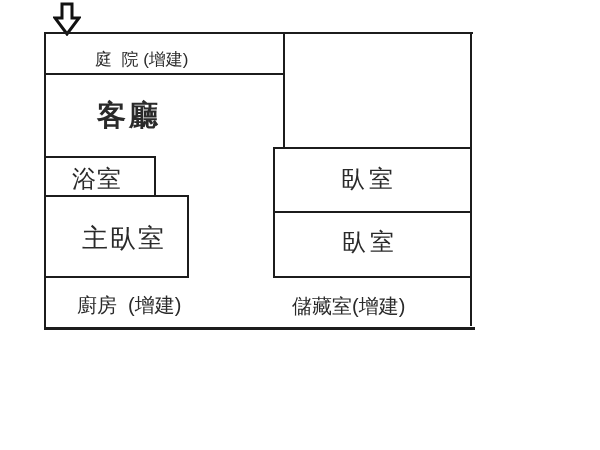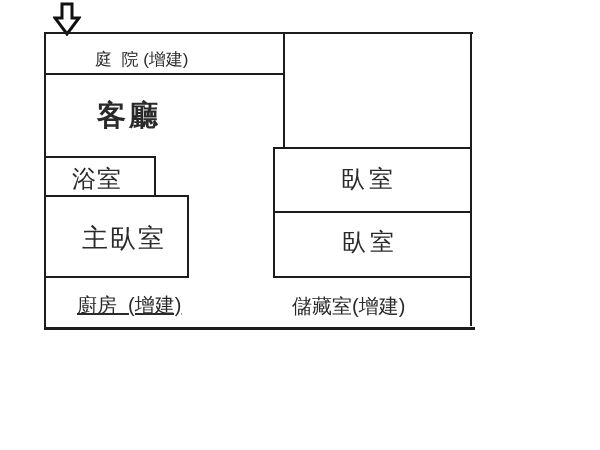--- a/index.html
+++ b/index.html
@@ -44,21 +44,21 @@
     line-height:1.1;
     color:var(--text);
   }
   .lbl-courtyard {left:95px; top:51px; font-size:17px;}
   .lbl-garage    {left:309px;top:76px; font-size:19px;}
   .lbl-living    {left:97px; top:100px;font-size:29px;letter-spacing:3px;font-weight:bold;}
   .lbl-bathroom  {left:72px; top:166px;font-size:24px;letter-spacing:1px;}
   .lbl-master    {left:73px; top:224px;font-size:26px;letter-spacing:2px;margin-left:9px;}
   .lbl-bedroom1  {left:341px;top:166px;font-size:24px;letter-spacing:4px;}
   .lbl-bedroom2  {left:342px;top:229px;font-size:24px;letter-spacing:4px;}
-  .lbl-kitchen   {left:77px; top:294px;font-size:20px;text-decoration:underline;}
+  .lbl-kitchen   {left:77px; top:294px;font-size:20px;}
   .lbl-storage   {left:292px;top:295px;font-size:20px;}
 
   .entrance-arrow{
     position:absolute;
     left:53px;top:2px;
     width:28px;height:34px;
   }
 </style>
 </head>
 <body>

